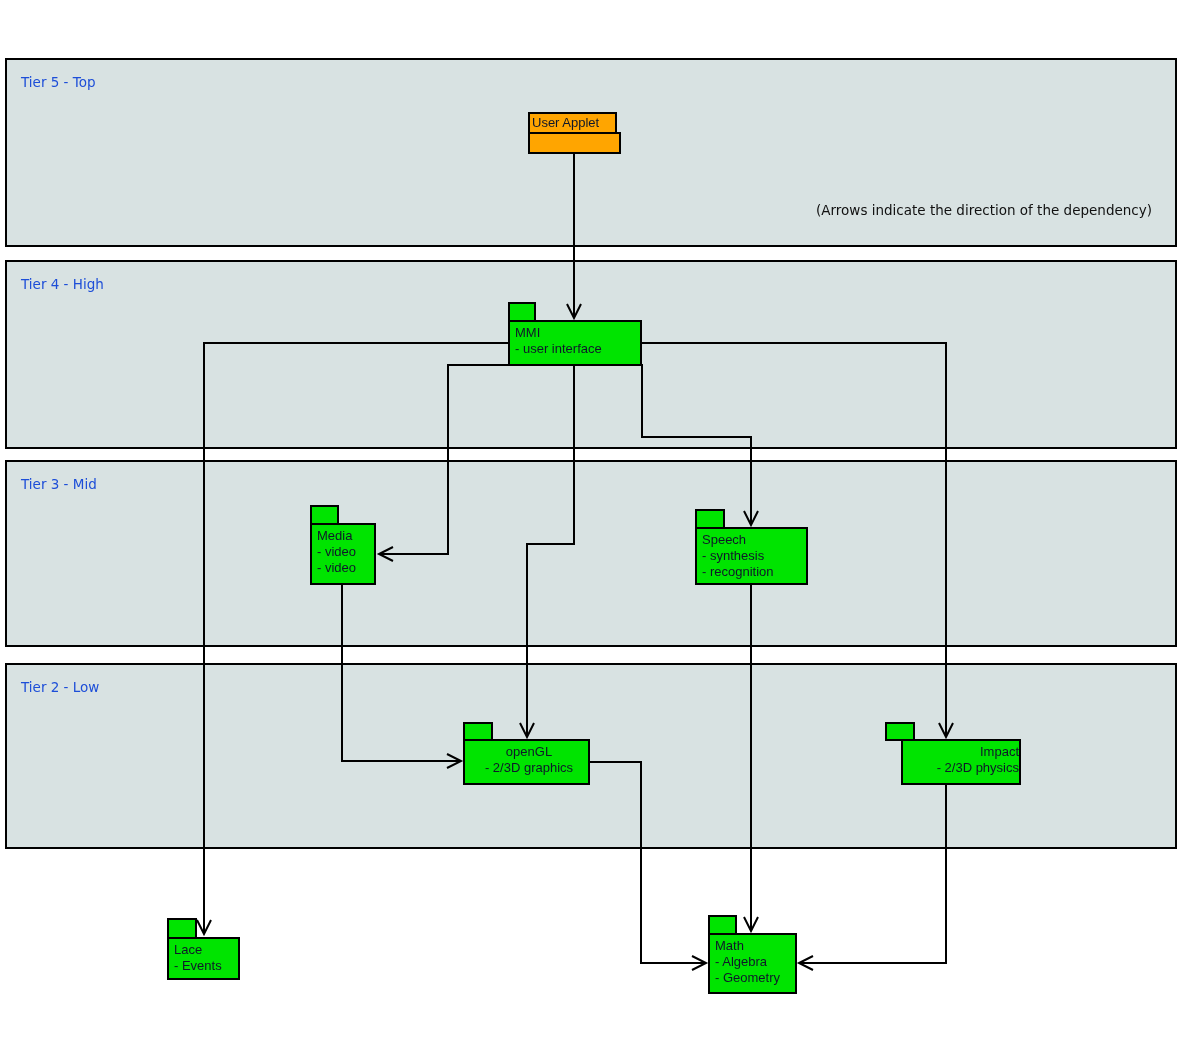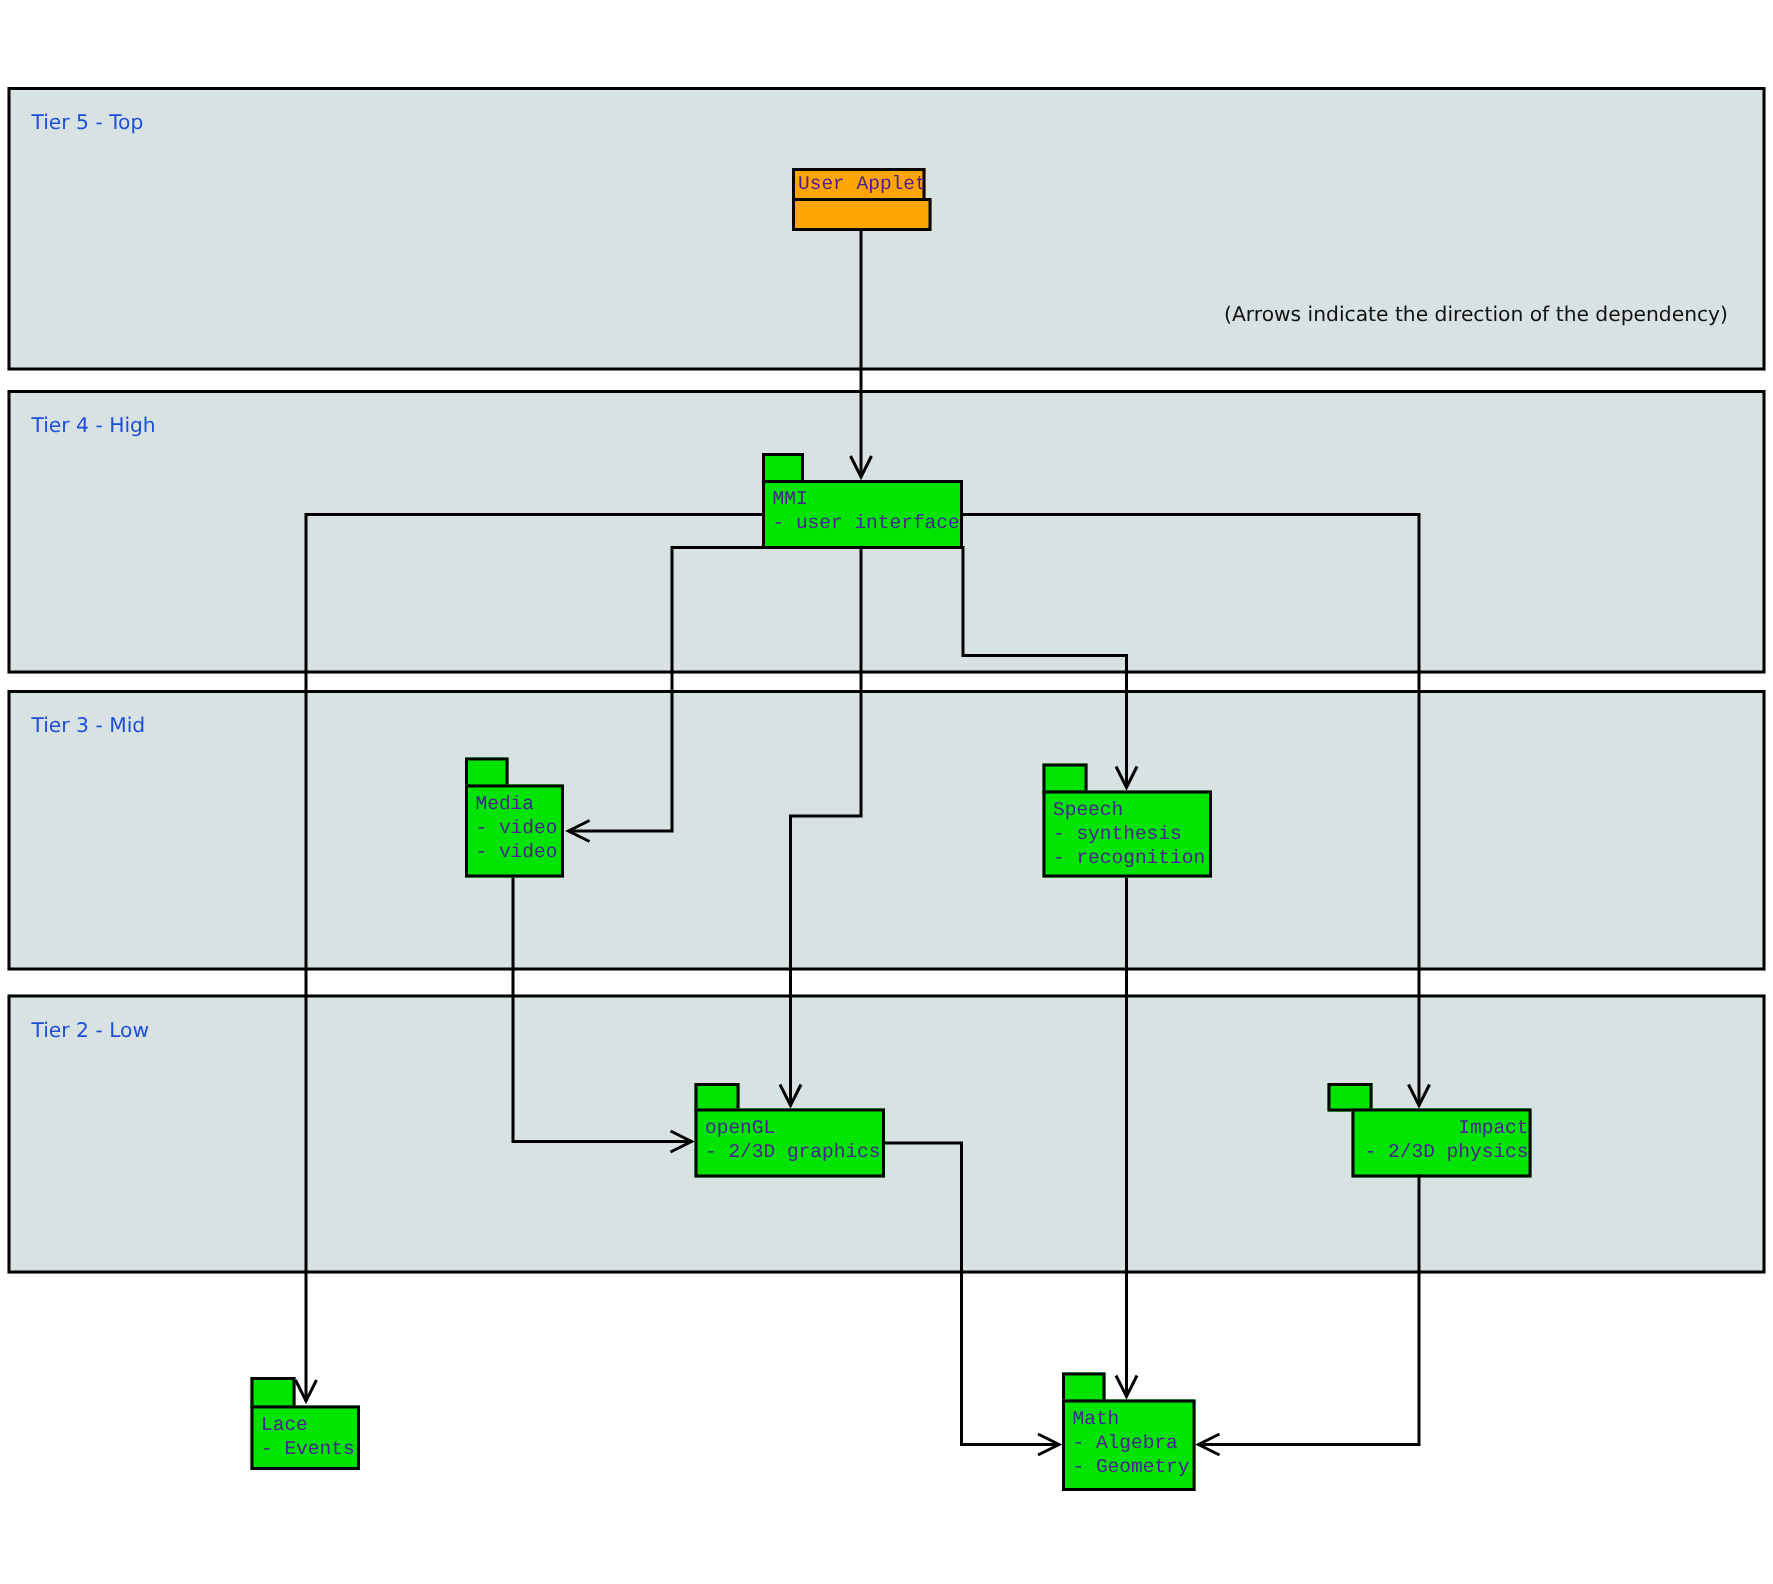--- a/index.html
+++ b/index.html
@@ -31,22 +31,22 @@
     white-space:nowrap;
   }
   .pkg{position:absolute;}
   .pkg .tab,.pkg .bodybox{
     position:absolute;background:var(--node-green,#00e400);
     border:2px solid #000;box-sizing:border-box;
   }
   .pkg.orange .tab,.pkg.orange .bodybox{background:var(--node-orange,#ffa500);}
   .bodybox{padding:3px 0 0 5px;}
   .nline{
-    font-family:Liberation Mono, monospace;
-    font-size:13px;line-height:16px;color:#4c1d95;white-space:nowrap;
+    font-family:Liberation Sans, sans-serif;
+    font-size:13px;line-height:16px;color:#0f172a;white-space:nowrap;
   }
   .tab .nline{padding:1px 0 0 2px;}
   svg.wires{position:absolute;left:0;top:0;pointer-events:none;}
   svg.wires path{stroke:var(--line-black,#000);stroke-width:2;fill:none;}
 </style>
 </head>
 <body>
 
 <div class="canvas">
 
@@ -94,21 +94,21 @@
     <div class="tab" style="left:0;top:0;width:30px;height:20px;"></div>
     <div class="bodybox" style="left:0;top:18px;width:113px;height:58px;">
       <div class="nline">Speech</div>
       <div class="nline">- synthesis</div>
       <div class="nline">- recognition</div>
     </div>
   </div>
 
   <div class="pkg" style="left:463px;top:722px;">
     <div class="tab" style="left:0;top:0;width:30px;height:19px;"></div>
-    <div class="bodybox" style="left:0;top:17px;width:127px;height:46px;">
+    <div class="bodybox" style="left:0;top:17px;width:127px;height:46px;text-align:center;">
       <div class="nline">openGL</div>
       <div class="nline">- 2/3D graphics</div>
     </div>
   </div>
 
   <div class="pkg" style="left:885px;top:722px;">
     <div class="tab" style="left:0;top:0;width:30px;height:19px;"></div>
     <div class="bodybox" style="left:16px;top:17px;width:120px;height:46px;text-align:right;">
       <div class="nline">Impact</div>
       <div class="nline">- 2/3D physics</div>

